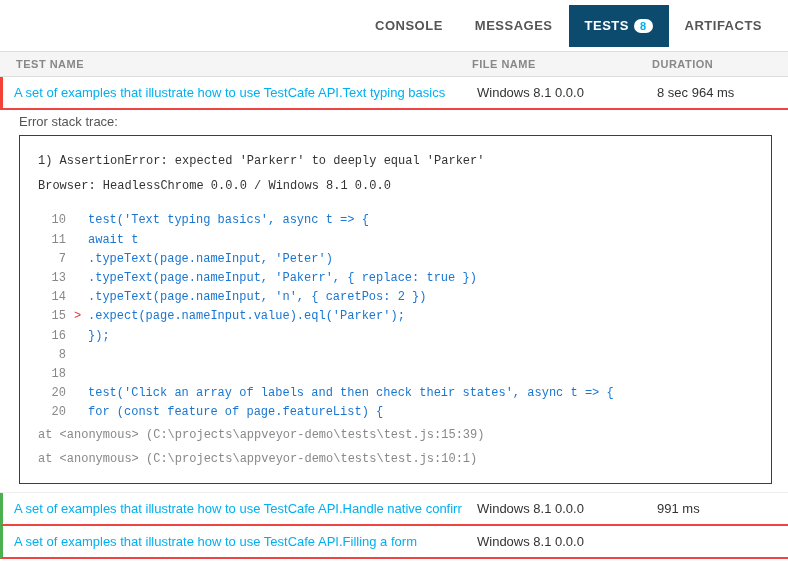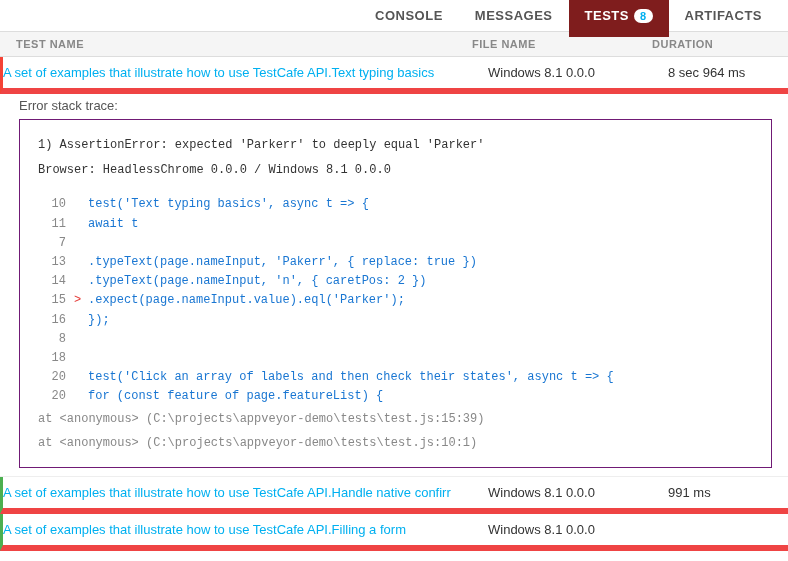--- a/index.html
+++ b/index.html
@@ -13,35 +13,35 @@
     }
 
     
     .top-nav {
       display: flex;
       justify-content: flex-end;
       align-items: center;
       background: #fff;
       border-bottom: 1px solid #ddd;
       padding: 0 10px;
-      height: 32px;
+      height: 52px;
     }
     .nav-item {
       padding: 0 16px;
       height: 42px;
       display: flex;
       align-items: center;
       cursor: pointer;
       font-size: 13px;
       color: #555;
       font-weight: 600;
       letter-spacing: 0.5px;
     }
     .nav-item.active {
-      background: #7f1d1d;
+      background: #0c4a6e;
       color: #fff;
     }
     .nav-badge {
       background: #fff;
       color: #00b0f0;
       border-radius: 10px;
       padding: 1px 6px;
       font-size: 11px;
       margin-left: 5px;
       font-weight: bold;
@@ -58,22 +58,22 @@
       font-size: 11px;
       font-weight: 600;
       letter-spacing: 0.5px;
       text-transform: uppercase;
     }
 
     
     .test-row {
       display: grid;
       grid-template-columns: 1fr 180px 120px;
-      padding: 8px 0;
-      border-bottom: 6px solid #ef4444;
+      padding: 8px 11px;
+      border-bottom: 2px solid #ef4444;
       align-items: center;
       position: relative;
     }
     .test-row.failed {
       border-left: 3px solid #f44336;
     }
     .test-row.passed {
       border-left: 3px solid #4caf50;
     }
     .test-row-name {
@@ -177,20 +177,21 @@
           <span class="code-text">test('Text typing basics', async t =&gt; {</span>
         </div>
         <div class="code-line">
           <span class="line-num">11</span>
           <span class="line-marker"></span>
           <span class="code-text">    await t</span>
         </div>
         <div class="code-line">
           <span class="line-num">7</span>
           <span class="line-marker"></span>
+          <span class="code-text">        .typeText(page.nameInput, 'Peter')</span>
         </div>
         <div class="code-line">
           <span class="line-num">13</span>
           <span class="line-marker"></span>
           <span class="code-text">        .typeText(page.nameInput, 'Pakerr', { replace: true })</span>
         </div>
         <div class="code-line">
           <span class="line-num">14</span>
           <span class="line-marker"></span>
           <span class="code-text">        .typeText(page.nameInput, 'n', { caretPos: 2 })</span>

